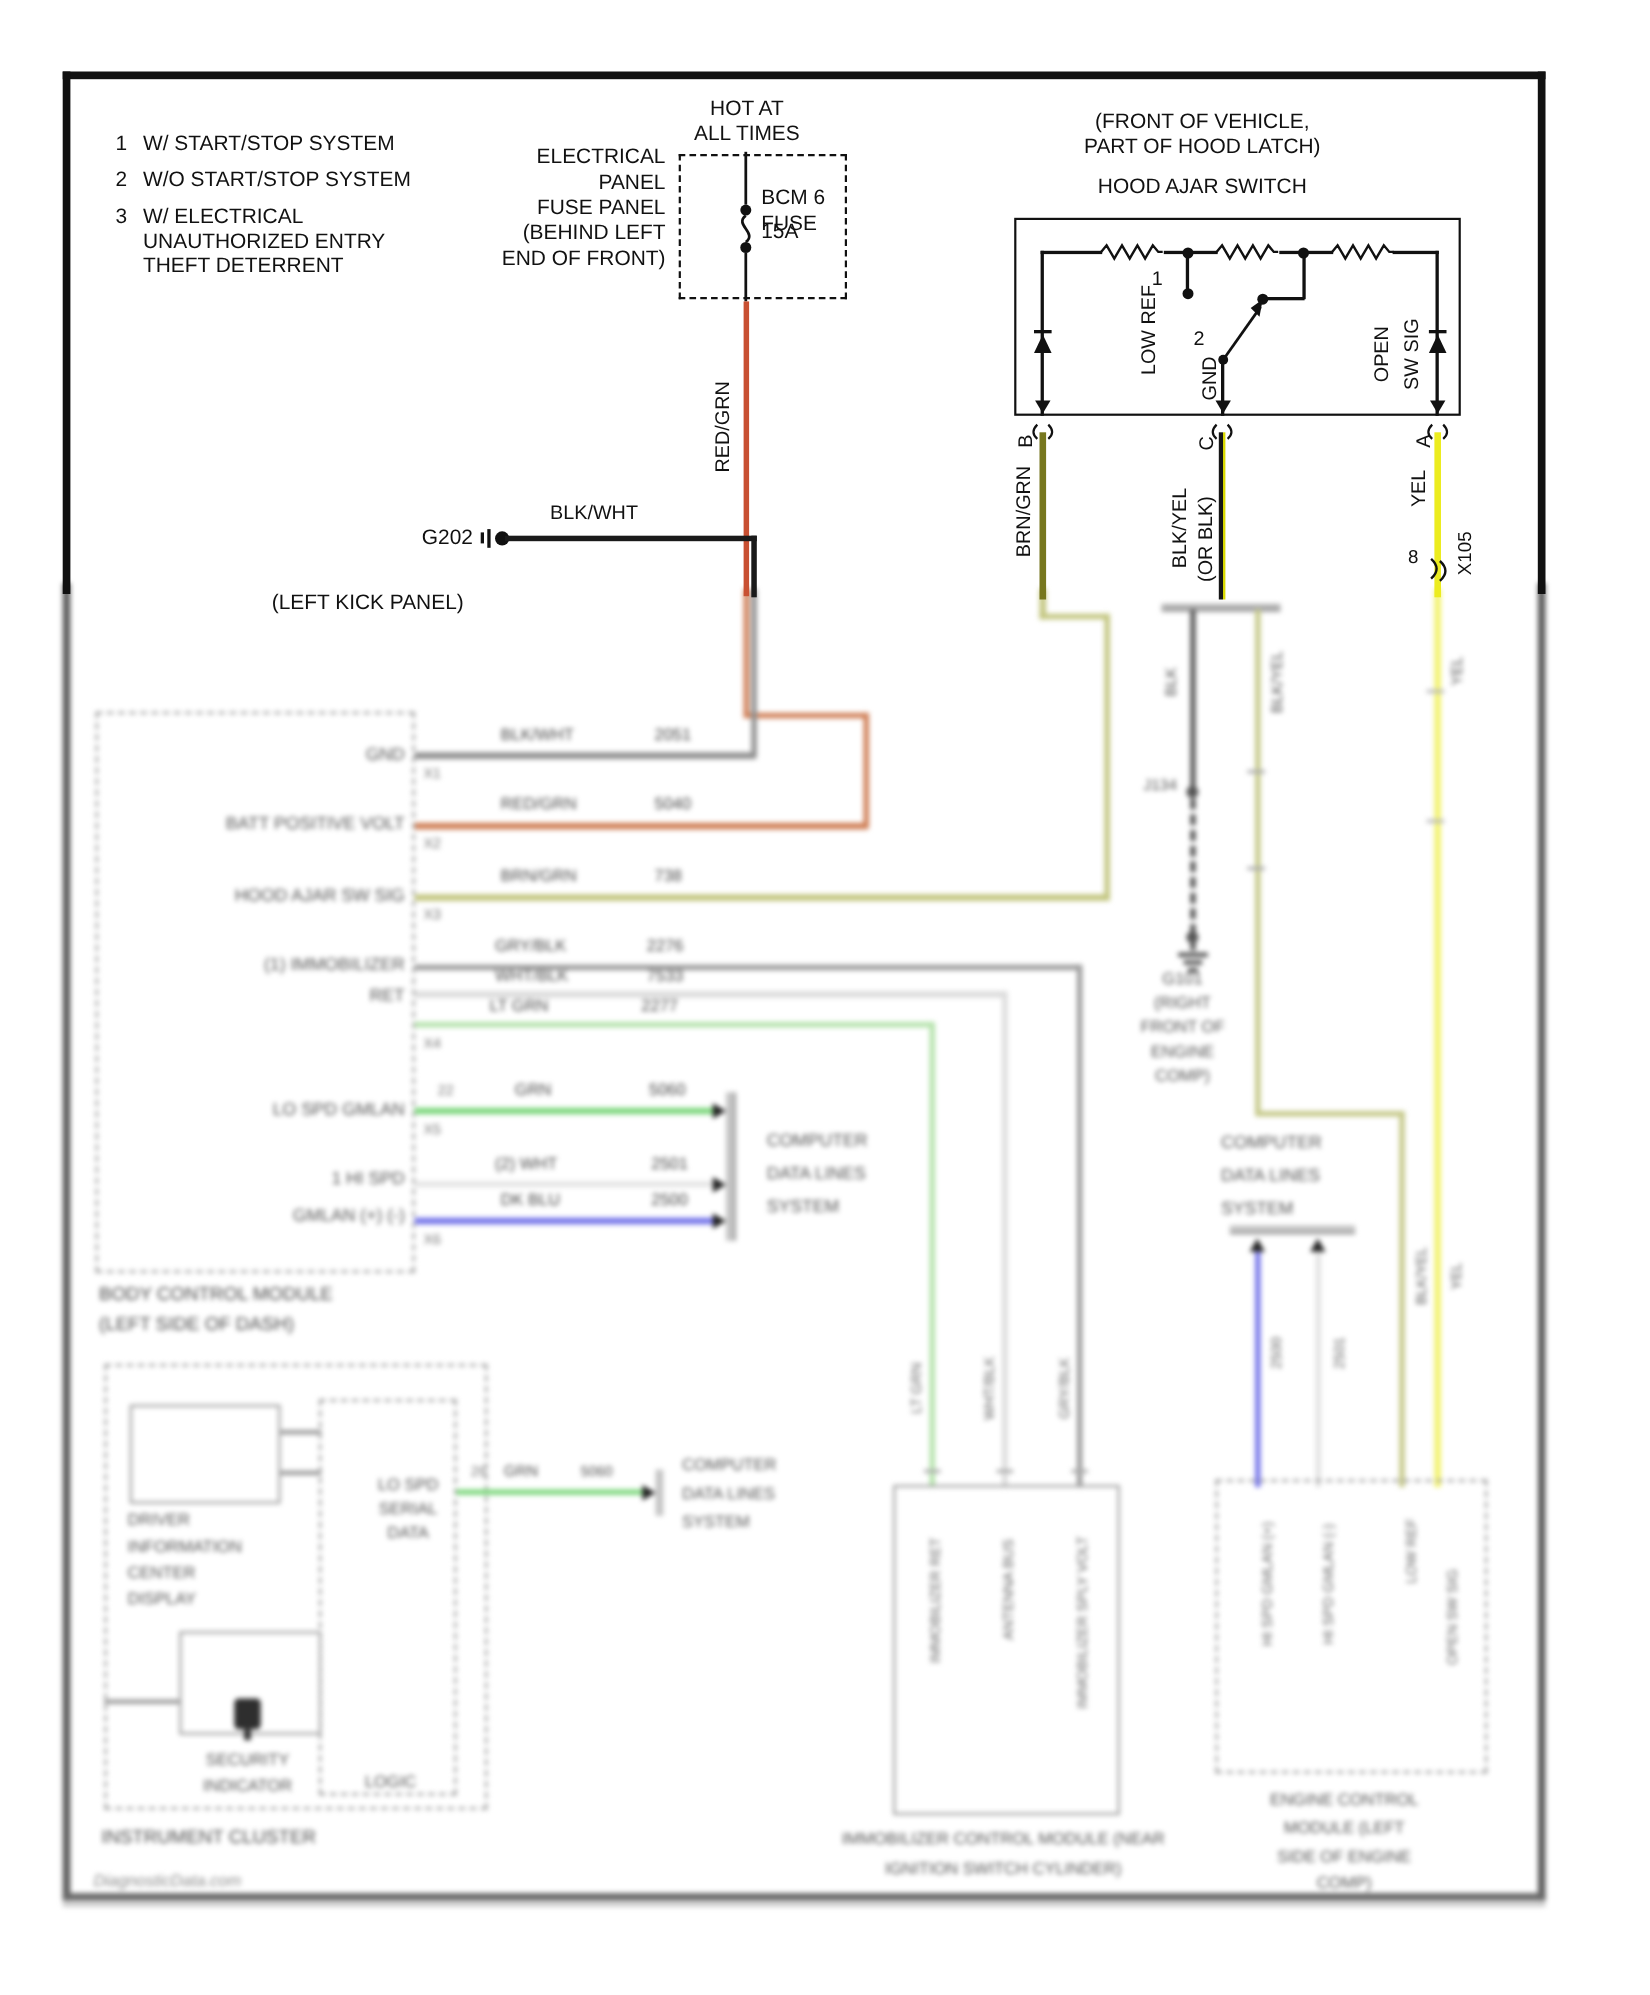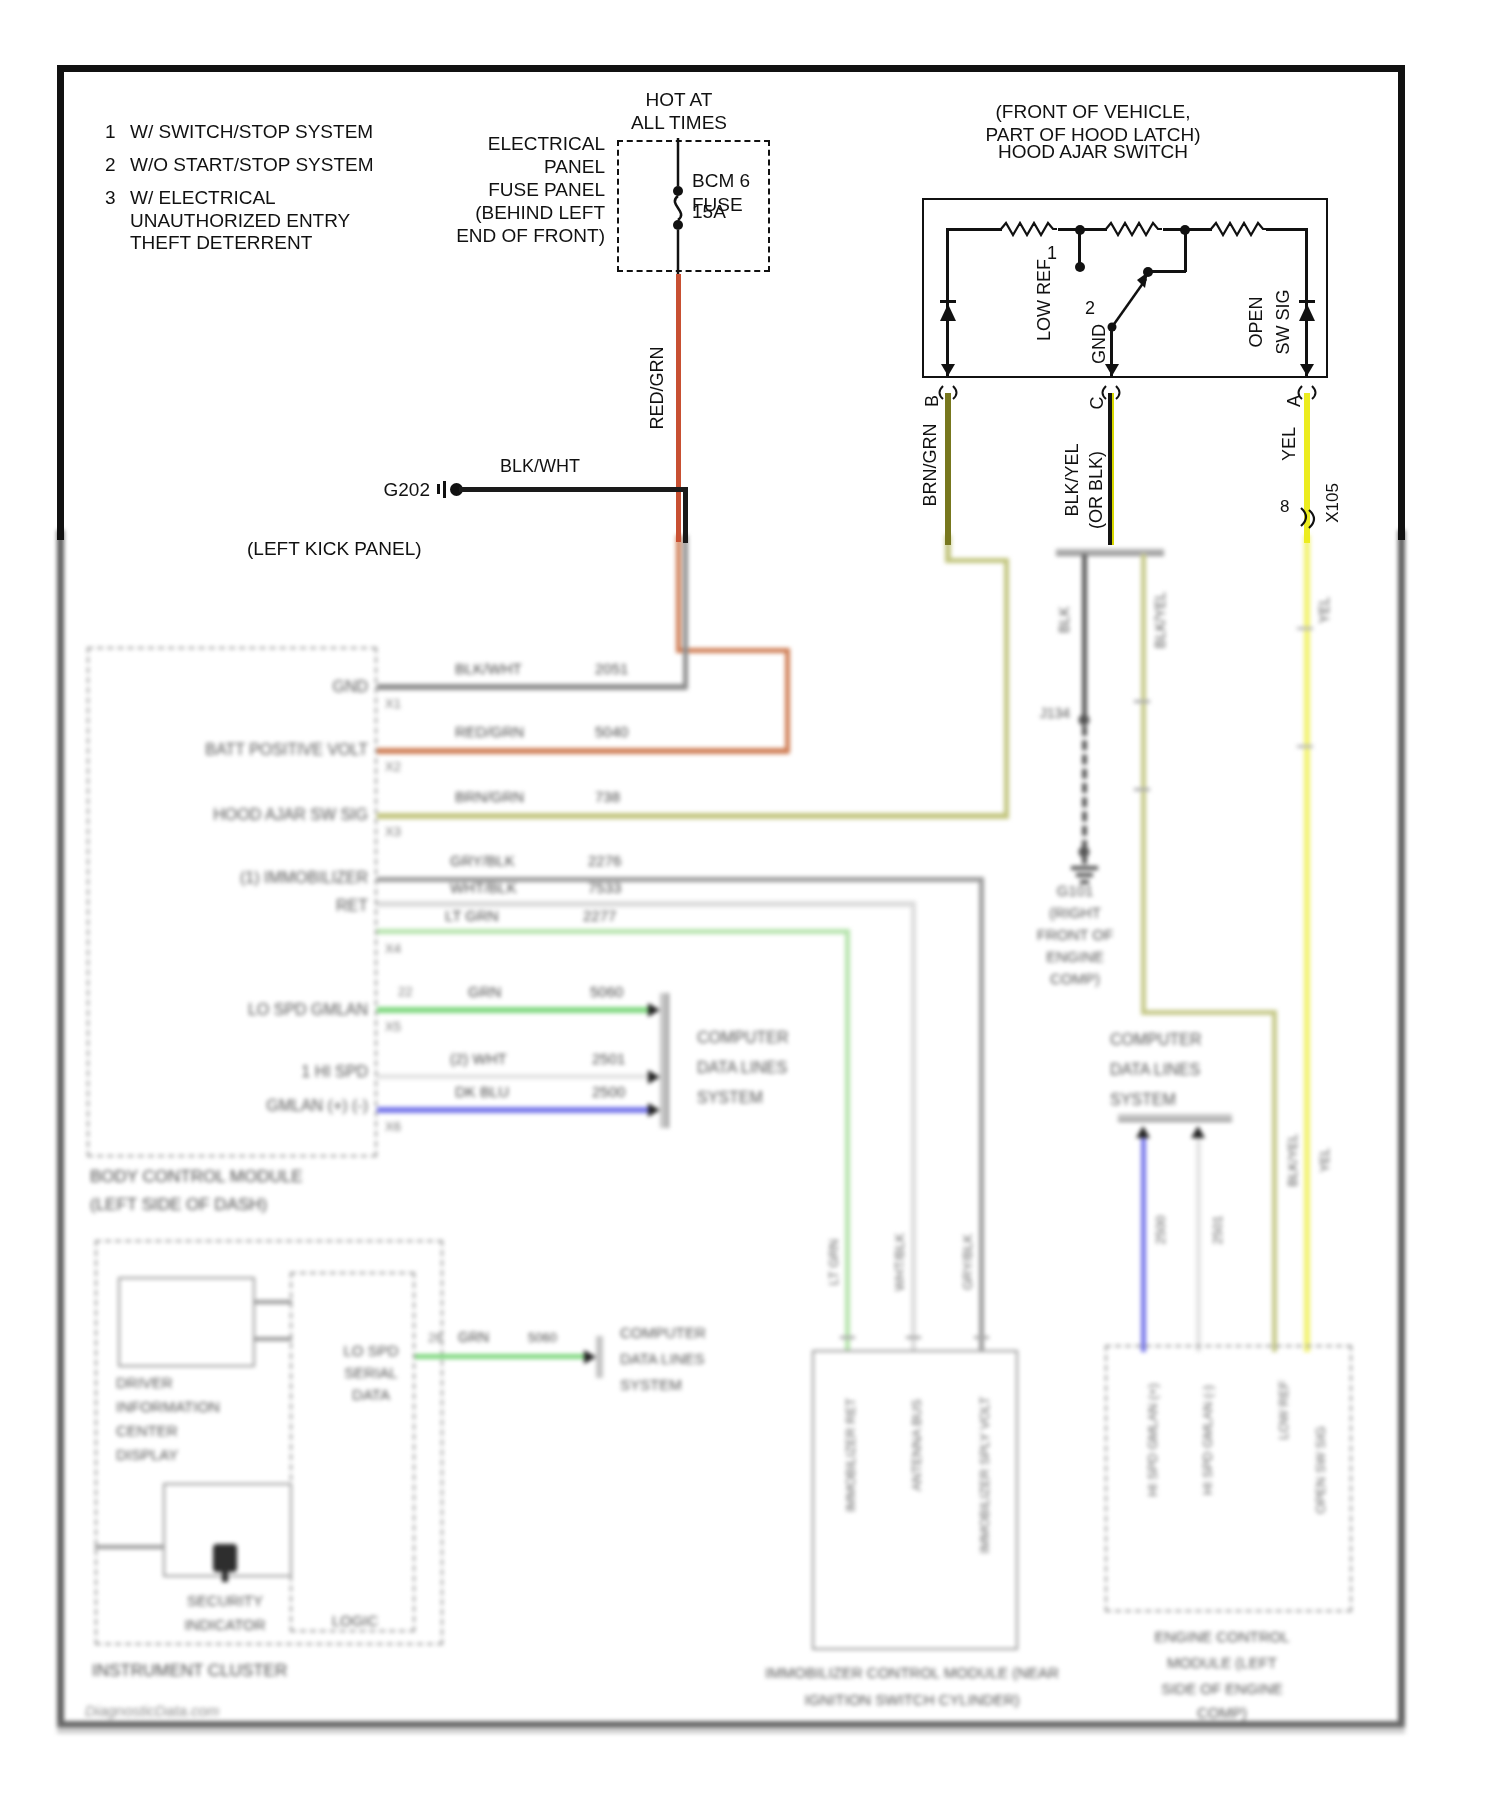--- a/index.html
+++ b/index.html
@@ -206,21 +206,21 @@
     <div class="t tc f15 c5" style="left:355px;top:1620px">LOGIC</div>
     <div class="t tl f17 c4" style="left:92px;top:1670px">INSTRUMENT CLUSTER</div>
     <div class="t tl f15 c7" style="left:85px;top:1710px;font-style:italic;opacity:.85">DiagnosticData.com</div>
   </div>
 
   <div class="w" style="left:57px;top:65px;width:1348px;height:7px;background:#111"></div>
   <div class="w" style="left:57px;top:65px;width:7px;height:475px;background:#111"></div>
   <div class="w" style="left:1398px;top:65px;width:7px;height:475px;background:#111"></div>
 
   <div class="t tl" style="left:105px;top:131px">1</div>
-  <div class="t tl" style="left:130px;top:131px">W/ SWITCH/STOP SYSTEM</div>
+  <div class="t tl" style="left:130px;top:131px">W/ START/STOP SYSTEM</div>
   <div class="t tl" style="left:105px;top:164px">2</div>
   <div class="t tl" style="left:130px;top:164px">W/O START/STOP SYSTEM</div>
   <div class="t tl" style="left:105px;top:197px">3</div>
   <div class="t tl" style="left:130px;top:197px">W/ ELECTRICAL</div>
   <div class="t tl" style="left:130px;top:220px">UNAUTHORIZED ENTRY</div>
   <div class="t tl" style="left:130px;top:242px">THEFT DETERRENT</div>
 
   <div class="t tc" style="left:679px;top:99px">HOT AT</div>
   <div class="t tc" style="left:679px;top:122px">ALL TIMES</div>
   <div class="box" style="left:617px;top:140px;width:153px;height:132px;border:2px dashed #111"></div>
@@ -238,21 +238,21 @@
   </svg>
   <div class="t tl" style="left:692px;top:180px">BCM 6</div>
   <div class="t tl" style="left:692px;top:204px">FUSE</div>
   <div class="t tl" style="left:692px;top:211px">15A</div>
 
   <div class="w" style="left:676px;top:274px;width:5px;height:268px;background:#c85032"></div>
   <div class="t vt f18" style="left:657px;top:388px">RED/GRN</div>
 
   <div class="t tc" style="left:1093px;top:111px">(FRONT OF VEHICLE,</div>
   <div class="t tc" style="left:1093px;top:134px">PART OF HOOD LATCH)</div>
-  <div class="t tc" style="left:1093px;top:151px">HOOD AJAR SWITCH</div>
+  <div class="t tc" style="left:1093px;top:170px">HOOD AJAR SWITCH</div>
   <div class="box" style="left:922px;top:198px;width:406px;height:180px;border:2px solid #111"></div>
 
   <div class="w" style="left:946px;top:228px;width:56px;height:3px;background:#111"></div>
   <div class="w" style="left:1058px;top:228px;width:49px;height:3px;background:#111"></div>
   <div class="w" style="left:1163px;top:228px;width:49px;height:3px;background:#111"></div>
   <div class="w" style="left:1266px;top:228px;width:42px;height:3px;background:#111"></div>
   <svg style="left:1000px;top:221px" width="58" height="16" viewBox="0 0 58 16">
       <polyline points="1,8 6,2 13,14 20,2 27,14 34,2 41,14 48,2 53,8 57,8" stroke="#111" stroke-width="2.2" fill="none"></polyline>
     </svg>
   <svg style="left:1105px;top:221px" width="58" height="16" viewBox="0 0 58 16">

